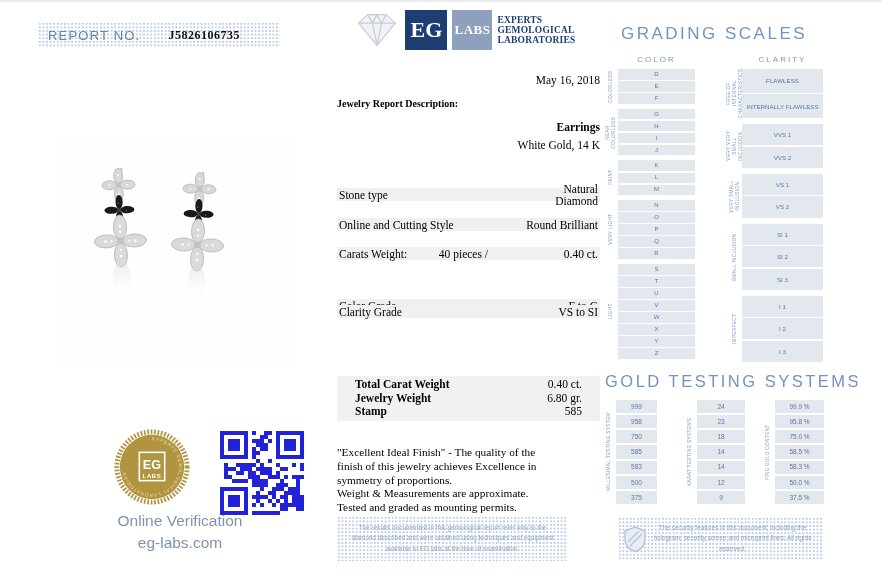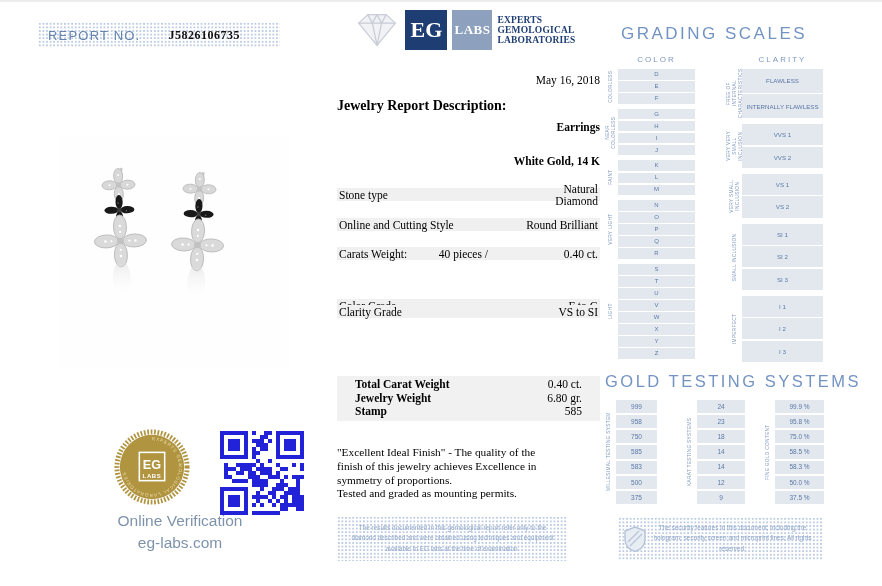--- a/index.html
+++ b/index.html
@@ -22,23 +22,23 @@
   
   #mid{position:absolute;left:330px;top:0;width:270px;height:586px;
        font-family:"Liberation Serif",serif;color:#000;}
   #logo-row{position:absolute;top:8px;left:0;width:270px;display:flex;justify-content:center;align-items:center;gap:5px;}
   #logo-eg{width:42px;height:40px;background:#1d3d73;color:#fff;font-weight:bold;font-size:22px;
            display:flex;align-items:center;justify-content:center;}
   #logo-labs{width:40px;height:40px;background:#8da0bd;color:#fff;font-weight:bold;font-size:13px;
              display:flex;align-items:center;justify-content:center;letter-spacing:.5px;}
   #logo-tagline{font-size:9.5px;font-weight:bold;color:#1d3d73;line-height:1.08;letter-spacing:.2px;}
   #date{position:absolute;top:72px;right:0;font-size:11.5px;}
-  #desc-label{position:absolute;top:96px;left:7px;font-size:14px;font-weight:bold;}
+  #desc-label{position:absolute;top:96px;left:7px;font-size:10px;font-weight:bold;}
   #item{position:absolute;top:119px;right:0;font-size:11.5px;font-weight:bold;}
-  #material{position:absolute;top:137px;right:0;font-size:11.5px;font-weight:bold;margin-top:16px;}
+  #material{position:absolute;top:137px;right:0;font-size:11.5px;font-weight:normal;}
   #blue-bar{position:absolute;top:150px;left:7px;right:0;height:14px;background:#0202df;
             color:#fff;font-weight:bold;font-size:11.5px;line-height:14px;padding-left:3px;}
   .drow{position:absolute;left:7px;right:0;height:13px;background:#f0f0f0;
         display:flex;align-items:center;font-size:11.5px;}
   .dlabel{flex:1;padding-left:2px;}
   .dmid{margin-right:30px;}
   .dval{width:80px;text-align:right;padding-right:2px;}
   #totals{position:absolute;top:374px;left:7px;right:0;background:#f1f1f1;padding:2px 18px;}
   .trow{display:flex;font-size:11.5px;line-height:13.5px;}
   .tlabel{flex:1;font-weight:bold;}
@@ -374,20 +374,21 @@
         <div class="trow">
           <span class="tlabel">Stamp</span>
           <span class="tval">585</span>
         </div>
       </div>
 
     <div id="notes">
         <div>"Excellent Ideal Finish" - The quality of the</div>
         <div>finish of this jewelry achieves Excellence in</div>
         <div>symmetry of proportions.</div>
+        <div>Weight &amp; Measurements are approximate.</div>
         <div>Tested and graded as mounting permits.</div>
       </div>
 
     <div id="mid-disclaimer" class="dotted">The results documented in this gemological report refer only to the diamond described and were obtained using techniques and equipment available to EG labs at the time of examination.</div>
   </div>
 
   <div id="right">
     <div id="gs-title" class="panel-title">GRADING SCALES</div>
     <div id="color-header" class="col-header">COLOR</div>
     <div id="clarity-header" class="col-header">CLARITY</div>

